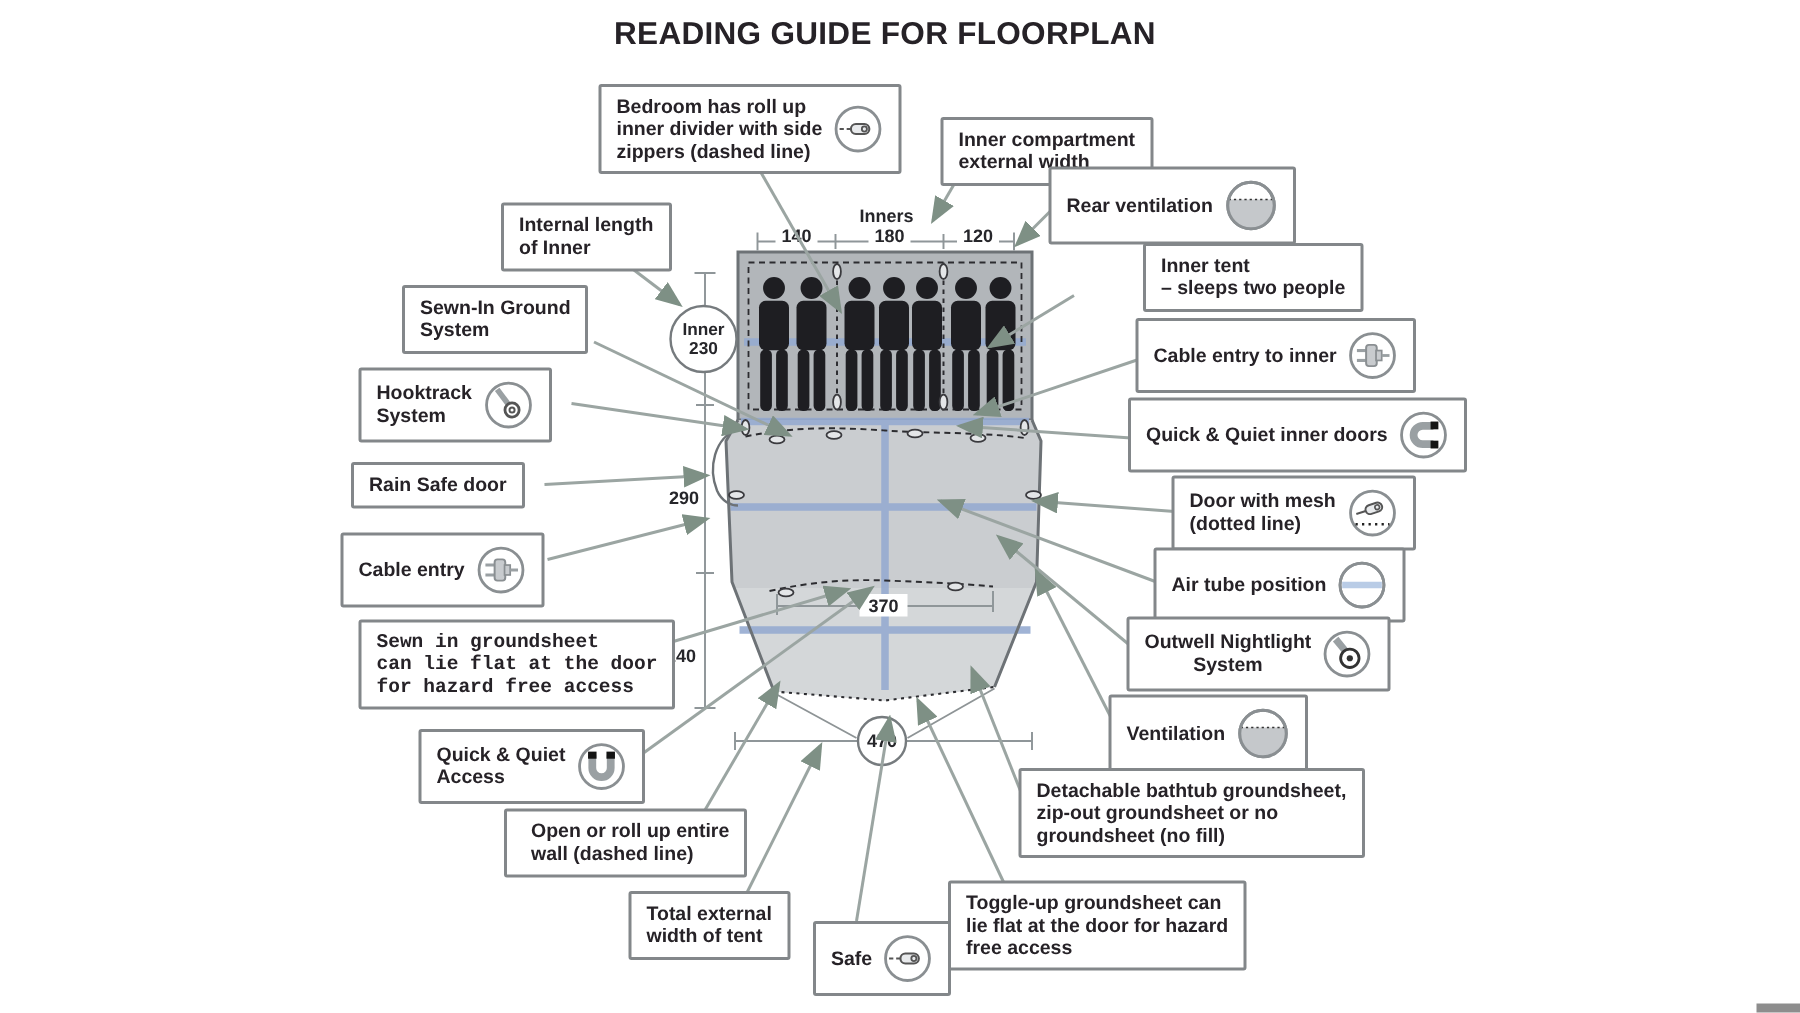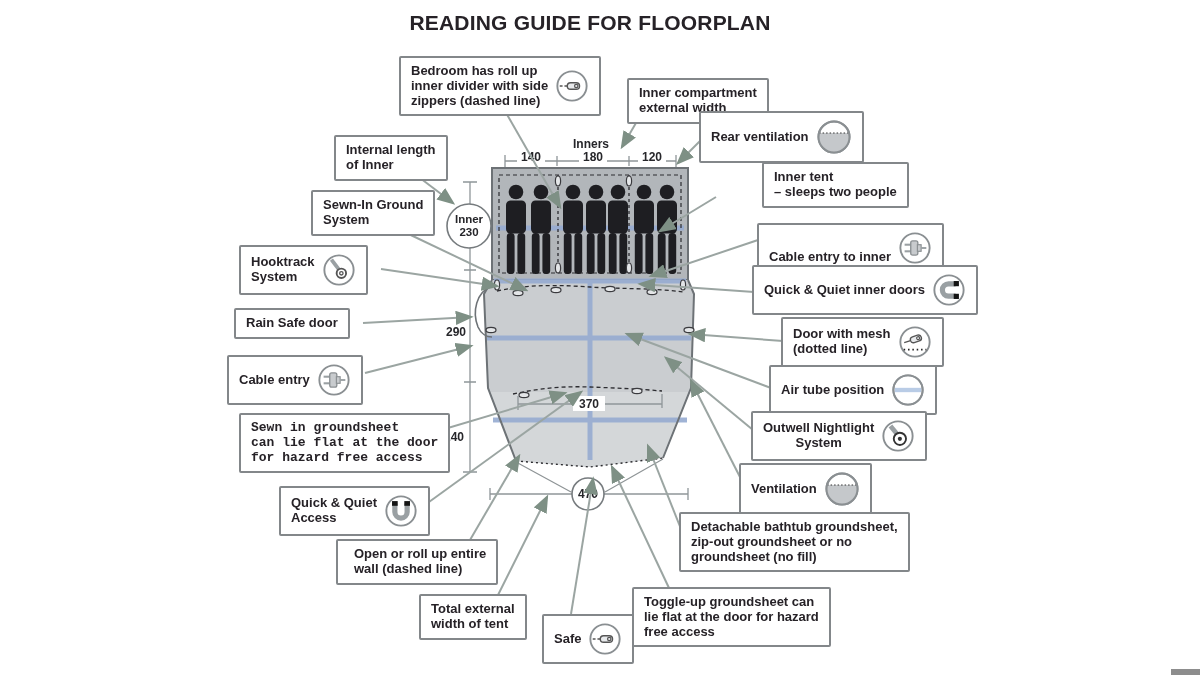--- a/index.html
+++ b/index.html
@@ -205,21 +205,21 @@
     <rect x="13" y="14.5" width="13" height="7" rx="3.5" fill="#e8eaec" stroke="#555" stroke-width="1.5"></rect>
     <circle cx="22.5" cy="18" r="1.8" fill="none" stroke="#555" stroke-width="1.3"></circle>
   </svg>
 </div>
 
 <div class="callout" style="left:334px;top:135px;">
   <span class="clabel">Internal length
 of Inner</span>
 </div>
 
-<div class="callout" style="left:268px;top:190px;margin-left:43px;">
+<div class="callout" style="left:268px;top:190px;">
   <span class="clabel">Sewn-In Ground
 System</span>
 </div>
 
 <div class="callout" style="left:239px;top:245px;">
   <span class="clabel">Hooktrack
 System</span>
   <svg class="cicon" width="34" height="34" viewBox="0 0 36 36">
     <circle cx="18" cy="18" r="15.5" fill="#fff" stroke="#8a8f92" stroke-width="2"></circle>
     <line x1="10" y1="7" x2="19" y2="19" stroke="#9aa0a3" stroke-width="4"></line>
@@ -294,21 +294,21 @@
     <line x1="3.1" y1="14" x2="32.9" y2="14" stroke="#333" stroke-width="1" stroke-dasharray="1.5,2"></line>
     <circle cx="18" cy="18" r="15.5" fill="none" stroke="#8a8f92" stroke-width="2"></circle>
   </svg>
 </div>
 
 <div class="callout" style="left:714px;top:162px;margin-left:48px;">
   <span class="clabel">Inner tent
 – sleeps two people</span>
 </div>
 
-<div class="callout" style="left:757px;top:223px;align-items:flex-end;">
+<div class="callout" style="left:757px;top:212px;">
   <span class="clabel">Cable entry to inner</span>
   <svg class="cicon" width="34" height="34" viewBox="0 0 36 36">
     <circle cx="18" cy="18" r="15.5" fill="#fff" stroke="#8a8f92" stroke-width="2"></circle>
     <line x1="7" y1="14.5" x2="14" y2="14.5" stroke="#9aa0a3" stroke-width="2.2"></line>
     <line x1="7" y1="21.5" x2="14" y2="21.5" stroke="#9aa0a3" stroke-width="2.2"></line>
     <rect x="13.5" y="10.5" width="7.5" height="15" rx="2" fill="#c8cbce" stroke="#8a8f92" stroke-width="1.4"></rect>
     <rect x="20.5" y="14.5" width="4" height="7" fill="#c8cbce" stroke="#8a8f92" stroke-width="1.2"></rect>
     <line x1="24.5" y1="18" x2="30" y2="18" stroke="#9aa0a3" stroke-width="2"></line>
   </svg>
 </div>

